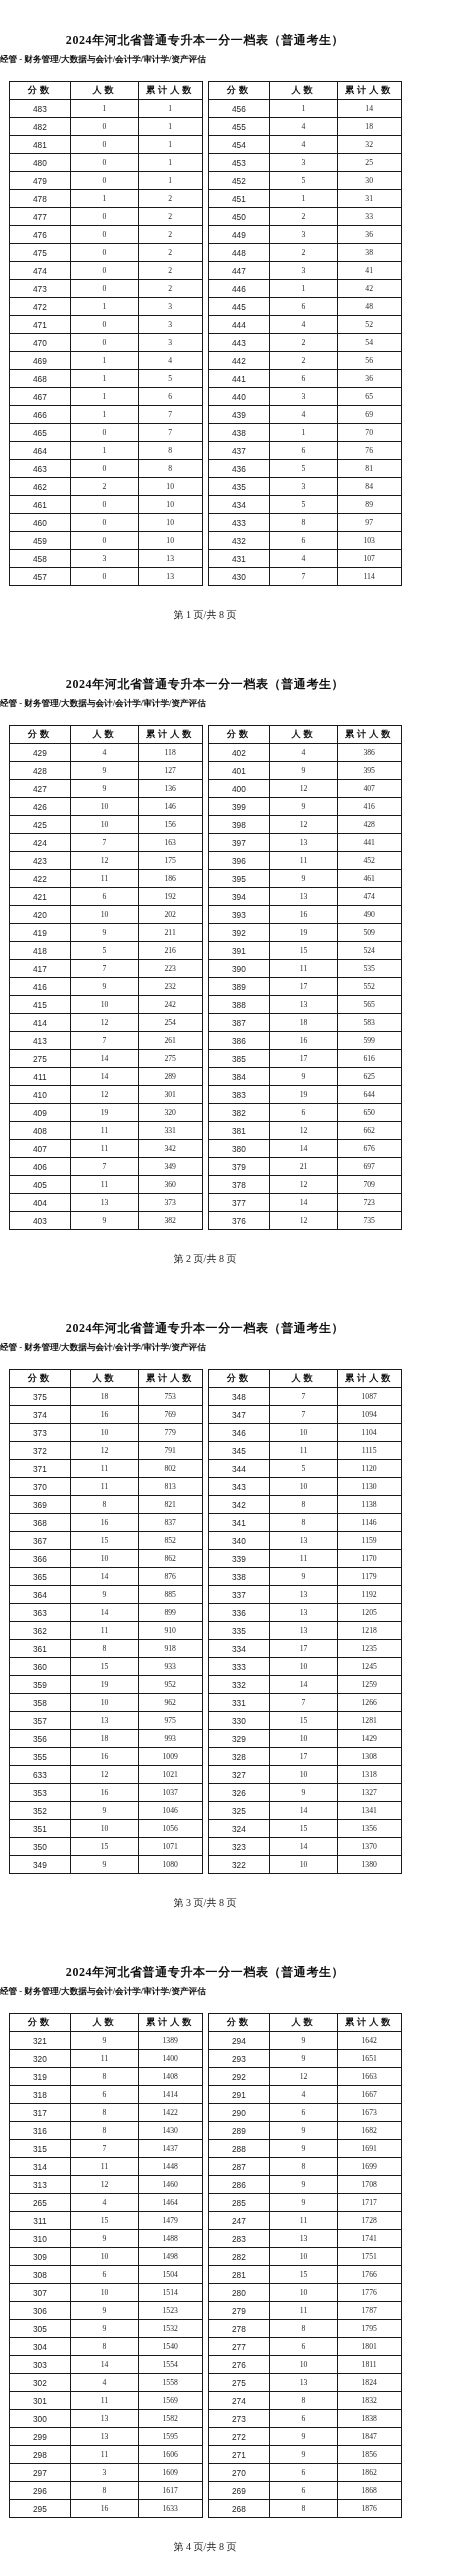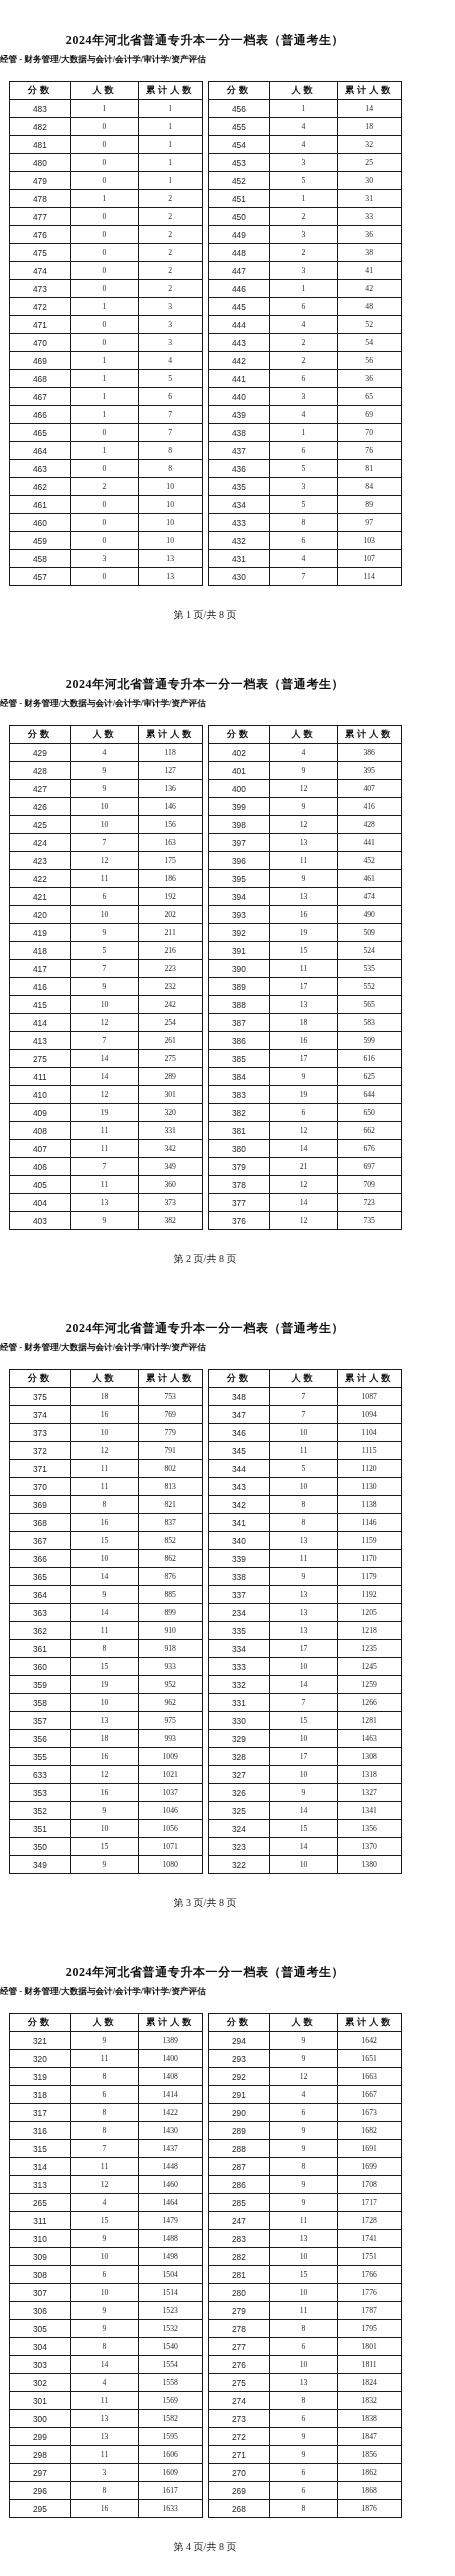--- a/index.html
+++ b/index.html
@@ -861,21 +861,21 @@
               <td class="c-score">338</td>
               <td class="c-count">9</td>
               <td class="c-cum">1179</td>
             </tr>
             <tr>
               <td class="c-score">337</td>
               <td class="c-count">13</td>
               <td class="c-cum">1192</td>
             </tr>
             <tr>
-              <td class="c-score">234</td>
+              <td class="c-score">336</td>
               <td class="c-count">13</td>
               <td class="c-cum">1205</td>
             </tr>
             <tr>
               <td class="c-score">335</td>
               <td class="c-count">13</td>
               <td class="c-cum">1218</td>
             </tr>
             <tr>
               <td class="c-score">334</td>
@@ -898,21 +898,21 @@
               <td class="c-cum">1266</td>
             </tr>
             <tr>
               <td class="c-score">330</td>
               <td class="c-count">15</td>
               <td class="c-cum">1281</td>
             </tr>
             <tr>
               <td class="c-score">329</td>
               <td class="c-count">10</td>
-              <td class="c-cum">1463</td>
+              <td class="c-cum">1429</td>
             </tr>
             <tr>
               <td class="c-score">328</td>
               <td class="c-count">17</td>
               <td class="c-cum">1308</td>
             </tr>
             <tr>
               <td class="c-score">327</td>
               <td class="c-count">10</td>
               <td class="c-cum">1318</td>

